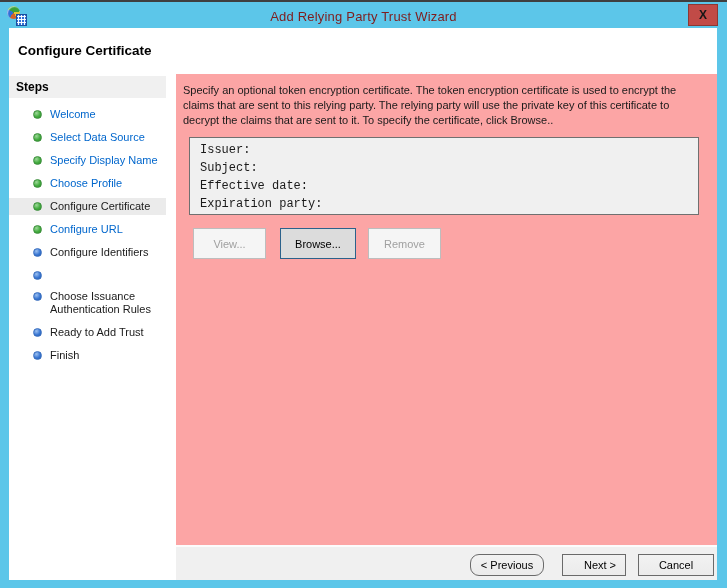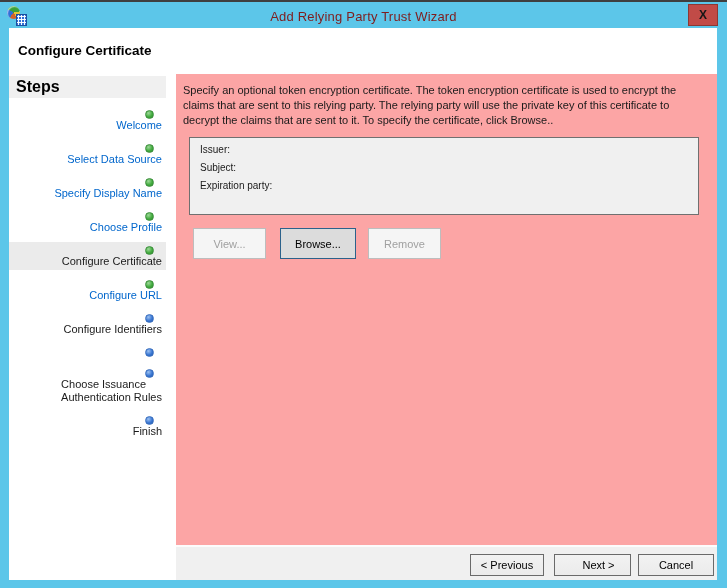--- a/index.html
+++ b/index.html
@@ -49,27 +49,27 @@
   }
   .header{ position:absolute; left:0; top:0; width:100%; height:46px; background:#fff; }
   .header h1{ font-size:13.5px; font-weight:bold; color:#000; padding:15px 0 0 9px; }
 
   .content{ position:absolute; left:0; top:46px; width:100%; height:506px; }
 
   
   .sidebar{ position:absolute; left:0; top:0; width:157px; height:100%; background:#fff; }
   .steps-bar{
     margin-top:2px; height:22px; line-height:22px; background:#F0F0F0;
-    font-size:16px; font-weight:bold; color:#000; padding-left:7px;
+    font-size:12px; font-weight:bold; color:#000; padding-left:7px;
   }
   #steps-list{ list-style:none; margin-top:8px; }
   .step{
-    display:flex; align-items:flex-end;
-    padding:2px 4px 2px 8px; margin-bottom:6px;
-    font-size:11px; line-height:13px; color:#1a1a1a;flex-direction:column;
+    display:flex; align-items:flex-start;
+    padding:2px 4px 2px 24px; margin-bottom:6px;
+    font-size:11px; line-height:13px; color:#1a1a1a;
   }
   .step.current{ background:#EBEBEB; }
   .step.link .step-label{ color:#0066CC; cursor:pointer; }
   .step-label{ white-space:pre-line; }
   .bullet{
     width:9px; height:9px; border-radius:50%; margin:2px 8px 0 0; flex-shrink:0;
   }
   .bullet.green{
     background:radial-gradient(circle at 35% 30%, #9fd89a, #43ac3f 55%, #2f8a2c);
     border:1px solid #3c8f3c;
@@ -85,43 +85,43 @@
     background:#fca5a5;
   }
   .instruction{
     position:absolute; left:7px; top:9px; width:524px;
     font-size:11px; line-height:15px; color:#1a1a1a;
   }
   .cert-box{
     position:absolute; left:13px; top:63px; width:510px; height:78px;
     border:1px solid #707070; background:#F0F0F0; padding-top:3px;
   }
-  .cert-row{ height:18px; line-height:18px; padding-left:10px; font-size:10px; color:#1a1a1a; }
+  .cert-row{ height:18px; line-height:18px; padding-left:10px; font-size:12px; color:#1a1a1a;font-family:Liberation Mono, monospace; }
   .cert-row .cert-value{ margin-left:6px; }
 
   .cert-buttons{ position:absolute; left:17px; top:154px; height:23px; }
   .btn{
     font-family:"Liberation Sans", sans-serif; font-size:11px; color:#000;
     background:linear-gradient(#F2F2F2,#EBEBEB); border:1px solid #6a6a6a;
     height:31px; cursor:pointer;
   }
   .cert-buttons .btn{ position:absolute; top:0; }
   .btn-view{ left:0; width:73px; }
   .btn-browse{ left:87px; width:76px; background:#DCDCDC; border:1px solid #2C628B; }
   .btn-remove{ left:175px; width:73px; }
   .btn.disabled{ background:#F5F5F5; border:1px solid #BDBDBD; color:#A0A0A0; cursor:default; }
 
   
   .footer{
     position:absolute; left:0; bottom:0; width:100%; height:35px;
     background:#F0F0F0; border-top:2px solid #FCFCFC;
   }
   .footer .btn{ position:absolute; top:7px; height:22px; }
-  .btn-previous{ left:294px; width:74px; }
-  .btn-next{ left:378px; width:77px;padding-left:12px; }
+  .btn-previous{ left:294px; width:74px;border-radius:9px; }
+  .btn-next{ left:386px; width:64px;padding-left:12px; }
   .btn-cancel{ left:462px; width:76px; }
 </style>
 </head>
 <body>
 
 <div class="window">
 
   <div class="titlebar">
     <span class="app-icon">
       <span class="globe"></span>
@@ -175,32 +175,37 @@
             <li class="step upcoming">
               <span class="bullet blue"></span>
             </li>
             <li class="step upcoming">
               <span class="bullet blue"></span>
               <span class="step-label">Choose Issuance
 Authentication Rules</span>
             </li>
             <li class="step upcoming">
               <span class="bullet blue"></span>
+              <span class="step-label">Ready to Add Trust</span>
+            </li>
+            <li class="step upcoming">
+              <span class="bullet blue"></span>
               <span class="step-label">Finish</span>
             </li>
           </ul>
       </div>
 
       <div class="main">
 
         <p class="instruction">Specify an optional token encryption certificate.  The token encryption certificate is used to encrypt the claims that are sent to this relying party.  The relying party will use the private key of this certificate to decrypt the claims that are sent to it.  To specify the certificate, click Browse..</p>
 
         <div class="cert-box" id="cert-box">
             <div class="cert-row"><span class="cert-label">Issuer:</span><span class="cert-value"></span></div>
             <div class="cert-row"><span class="cert-label">Subject:</span><span class="cert-value"></span></div>
+            <div class="cert-row"><span class="cert-label">Effective date:</span><span class="cert-value"></span></div>
             <div class="cert-row"><span class="cert-label">Expiration party:</span><span class="cert-value"></span></div>
           </div>
 
         <div class="cert-buttons">
           <button class="btn btn-view disabled" disabled="">View...</button>
           <button class="btn btn-browse">Browse...</button>
           <button class="btn btn-remove disabled" disabled="">Remove</button>
         </div>
 
         <div class="footer">

